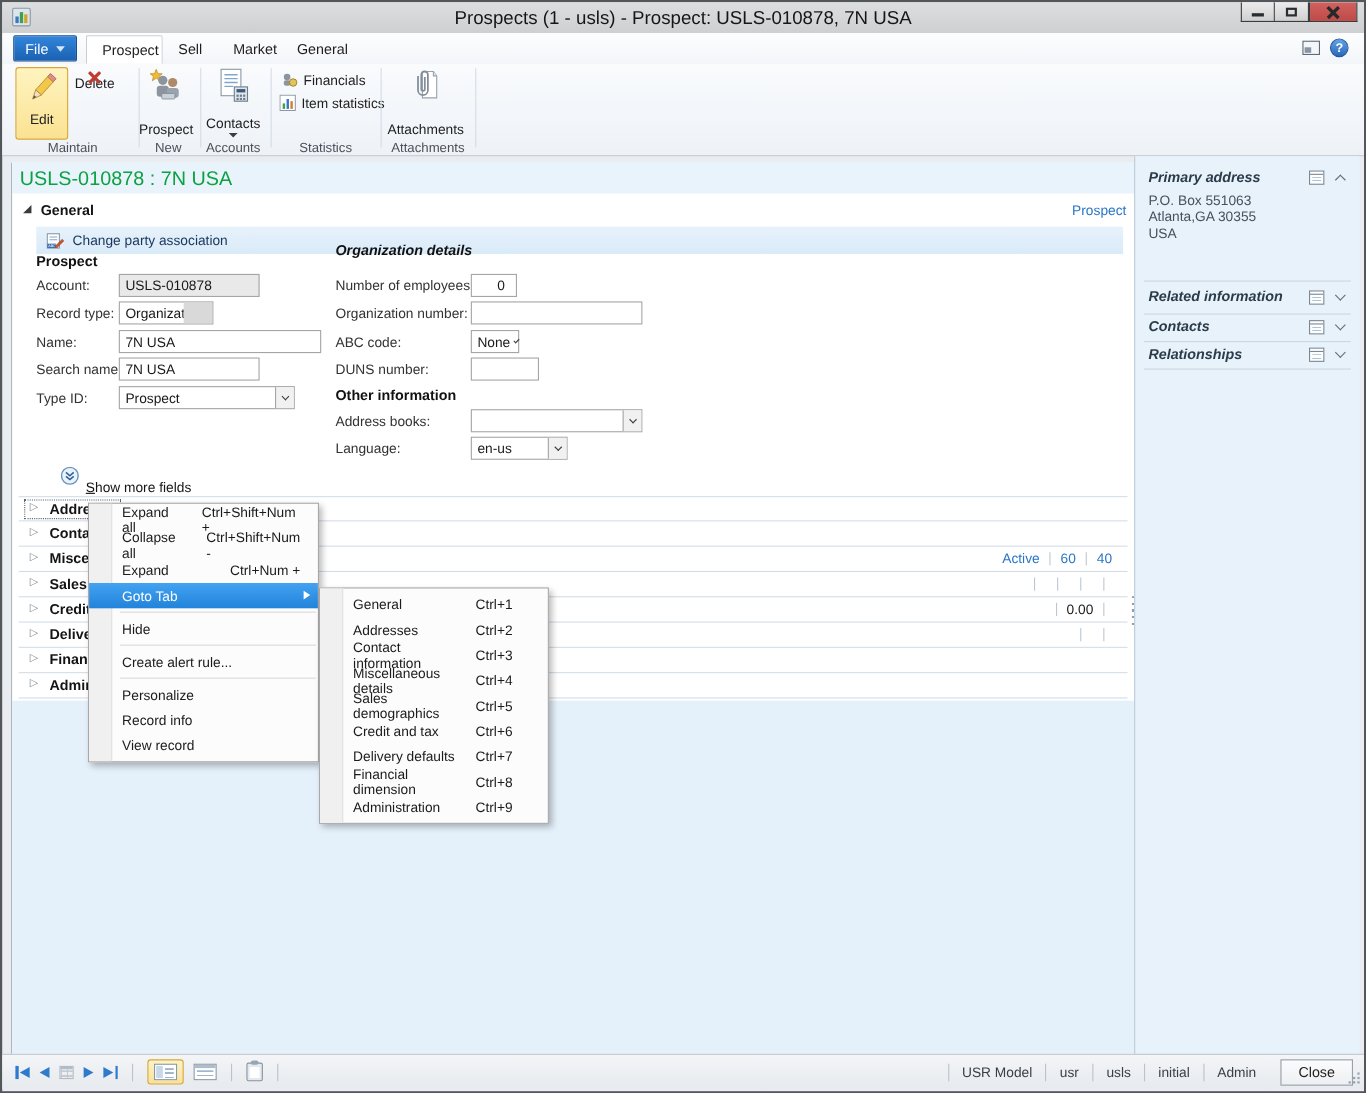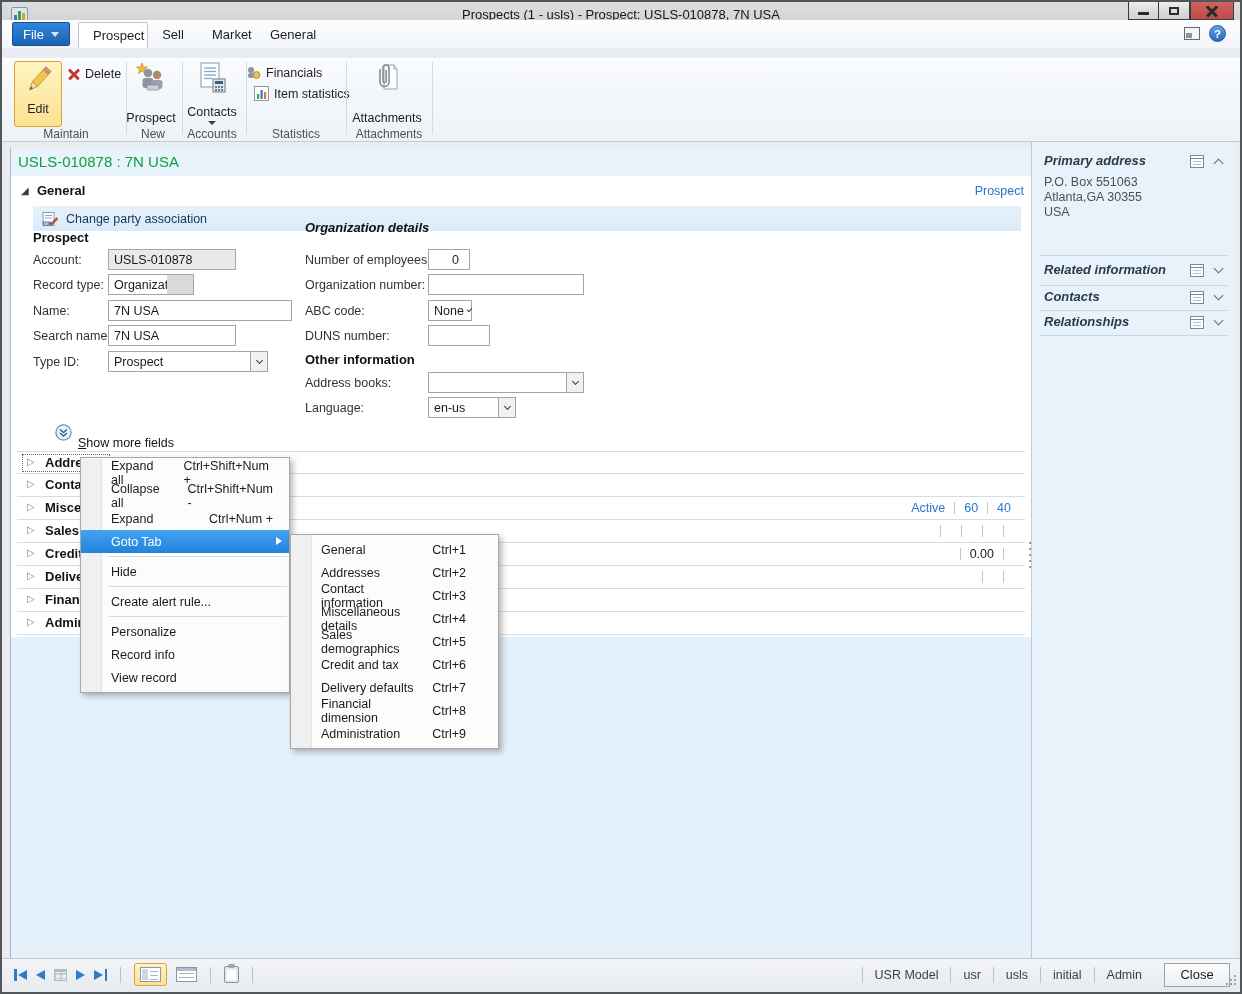--- a/index.html
+++ b/index.html
@@ -4,42 +4,42 @@
 <style>
   * { margin:0; padding:0; box-sizing:border-box; }
   body { font-family:"Liberation Sans","DejaVu Sans",sans-serif; background:#888; }
   #window { position:relative; width:1242px; height:994px; background:#E9EDF1;
             border:2px solid #54575A; overflow:hidden; font-size:12.5px; color:#222; }
 
   
   .titlebar { position:absolute; left:0; top:0; right:0; height:28px;
               background:linear-gradient(#DDDEDF,#CDCFD1); }
   .titlebar .title { position:absolute; left:0; right:0; top:5px; text-align:center;
-                     font-size:13px; color:#161617; }
+                     font-size:17px; color:#161617; }
   .appicon { position:absolute; left:9px; top:5px; width:17px; height:17px;
              background:#DCE4EC; border:1px solid #8C98A4; border-radius:2px; }
   .appicon i { position:absolute; bottom:2px; width:3px; background:#3FA24A; }
   .appicon i.b1 { left:2px; height:6px; background:#3B78C4; }
   .appicon i.b2 { left:6px; height:10px; background:#3FA24A; }
   .appicon i.b3 { left:10px; height:8px; background:#D0A52E; }
   .winbtns { position:absolute; right:6px; top:0; display:flex; }
   .wb { width:31px; height:18px; background:linear-gradient(#ECECEC,#CFCFCF);
         border:1px solid #3A3D40; border-top:none; display:flex; align-items:center;
         justify-content:center; cursor:default; }
   .wb + .wb { border-left:none; }
   .wb.close { width:44px; background:linear-gradient(#D06260,#BF4A47); border-left:1px solid #3A3D40; }
   .glyph-min { width:11px; height:3px; background:#2A2D30; margin-top:6px; }
   .glyph-max { width:10px; height:8px; border:2px solid #2A2D30; background:transparent; }
   .glyph-x { position:relative; width:12px; height:12px; }
   .glyph-x:before,.glyph-x:after { content:""; position:absolute; left:-1px; top:5px;
         width:14px; height:2.6px; background:#26282A; }
   .glyph-x:before { transform:rotate(45deg); } .glyph-x:after { transform:rotate(-45deg); }
 
   
-  .tabstrip { position:absolute; left:0; top:18px; right:0; height:28px;
+  .tabstrip { position:absolute; left:0; top:28px; right:0; height:28px;
               background:linear-gradient(#FCFDFE,#F3F6F9); }
   .filebtn { position:absolute; left:10px; top:2px; width:58px; height:24px;
              background:linear-gradient(#3186DB,#1B61B2); border:1px solid #174F90;
              border-radius:2px; color:#fff; font-size:13px; display:flex;
              align-items:center; justify-content:center; gap:7px; }
   .caret-dn-w { width:0; height:0; border-left:4px solid transparent;
                 border-right:4px solid transparent; border-top:5px solid #D7E6F5; }
   .tab { position:absolute; top:2px; height:26px; line-height:26px; text-align:center;
          font-size:13px; color:#1E1E1E; padding:0 14px; }
   .tab.sel { background:#FFFFFF; border:1px solid #C2C7CE; border-bottom:none;
@@ -70,21 +70,21 @@
   .delx:before,.delx:after { content:""; position:absolute; left:-1px; top:5px; width:14px;
               height:2.6px; background:#C23B32; border-radius:1px; }
   .delx:before { transform:rotate(45deg); } .delx:after { transform:rotate(-45deg); }
   .caret-dn-b { width:0; height:0; border-left:4px solid transparent;
                 border-right:4px solid transparent; border-top:4px solid #3A3F45; margin-top:2px; }
 
   
   .form { position:absolute; left:8px; top:146px; width:1021px; height:810px;
           background:#fff; border-left:1px solid #AEB7C0; }
   .rechdr { position:absolute; left:0; top:0; right:0; height:28px; background:#E9F3FB;
-            color:#0CA141; font-size:15px; line-height:28px; padding-left:7px; }
+            color:#0CA141; font-size:18px; line-height:28px; padding-left:7px; }
   .secthdr { position:absolute; left:0; top:34px; right:4px; height:20px; }
   .tri-exp { position:absolute; left:10px; top:3px; font-family:"DejaVu Sans",sans-serif;
              font-size:10px; color:#3C3C3C; }
   .secthdr b { position:absolute; left:26px; top:1px; font-size:13px; color:#141414; }
   .sectlink { position:absolute; right:3px; top:2px; color:#2A76C6; font-size:12.5px; }
   .actionstrip { position:absolute; left:22px; top:58px; width:988px; height:25px;
                  background:linear-gradient(#E7F2FB,#D9EAF8); display:flex;
                  align-items:center; gap:7px; padding-left:9px; color:#16365C; }
   .flabel { position:absolute; height:20px; line-height:20px; color:#333; }
   .gslabel { position:absolute; font-weight:bold; font-size:13px; color:#111; }
@@ -235,21 +235,21 @@
       <svg width="30" height="40" viewBox="0 0 30 40">
         <g transform="rotate(42 15 18)">
           <rect x="12" y="3" width="7" height="4" fill="#E08A8A" stroke="#A96A6A" stroke-width="0.8"></rect>
           <rect x="12" y="7" width="7" height="16" fill="#F2C84B" stroke="#B98E2F" stroke-width="0.8"></rect>
           <polygon points="12,23 19,23 15.5,31" fill="#EFE0C8" stroke="#B98E2F" stroke-width="0.8"></polygon>
           <polygon points="14.2,27.5 16.8,27.5 15.5,31" fill="#555"></polygon>
         </g>
       </svg>
       <span class="lbl" style="margin-bottom:4px;">Edit</span>
     </div>
-    <div class="smallbtn" style="left:66px;top:6px;">
+    <div class="smallbtn" style="left:66px;top:6px;flex-direction:column;">
       <span class="delx"></span>
       <span>Delete</span>
     </div>
     <div class="grouplabel" style="left:8px;width:112px;">Maintain</div>
     <div class="rsep" style="left:124px;"></div>
 
     <div class="bigbtn" style="left:122px;">
       <svg width="36" height="36" viewBox="0 0 36 36">
         <polygon points="9,2 10.5,6 14.5,6 11.5,8.5 12.5,12.5 9,10 5.5,12.5 6.5,8.5 3.5,6 7.5,6" fill="#F2B93B" stroke="#C08E1E" stroke-width="0.7"></polygon>
         <circle cx="15" cy="12" r="4.2" fill="#8D949D"></circle>
@@ -278,21 +278,21 @@
           <rect x="19" y="28" width="2" height="2" fill="#6E7C8A"></rect>
         <rect x="22" y="28" width="2" height="2" fill="#6E7C8A"></rect>
           <rect x="25" y="28" width="2" height="2" fill="#6E7C8A"></rect>
       </svg>
       <span class="lbl">Contacts</span>
       <span class="caret-dn-b"></span>
     </div>
     <div class="grouplabel" style="left:180px;width:60px;">Accounts</div>
     <div class="rsep" style="left:244px;"></div>
 
-    <div class="smallbtn" style="left:244px;top:5px;text-align:right;">
+    <div class="smallbtn" style="left:254px;top:5px;text-align:right;">
       <svg width="15" height="15" viewBox="0 0 15 15">
         <circle cx="5" cy="5" r="3" fill="#8D949D"></circle>
           <rect x="2" y="8" width="6" height="5" rx="2" fill="#8D949D"></rect>
         <circle cx="10.5" cy="10" r="3.4" fill="#E3C35C" stroke="#9C7C22" stroke-width="0.8"></circle>
       </svg>
       <span>Financials</span>
     </div>
     <div class="smallbtn" style="left:252px;top:26px;">
       <svg width="15" height="15" viewBox="0 0 15 15">
         <rect x="0.5" y="0.5" width="14" height="14" fill="#fff" stroke="#8C98A4"></rect>

